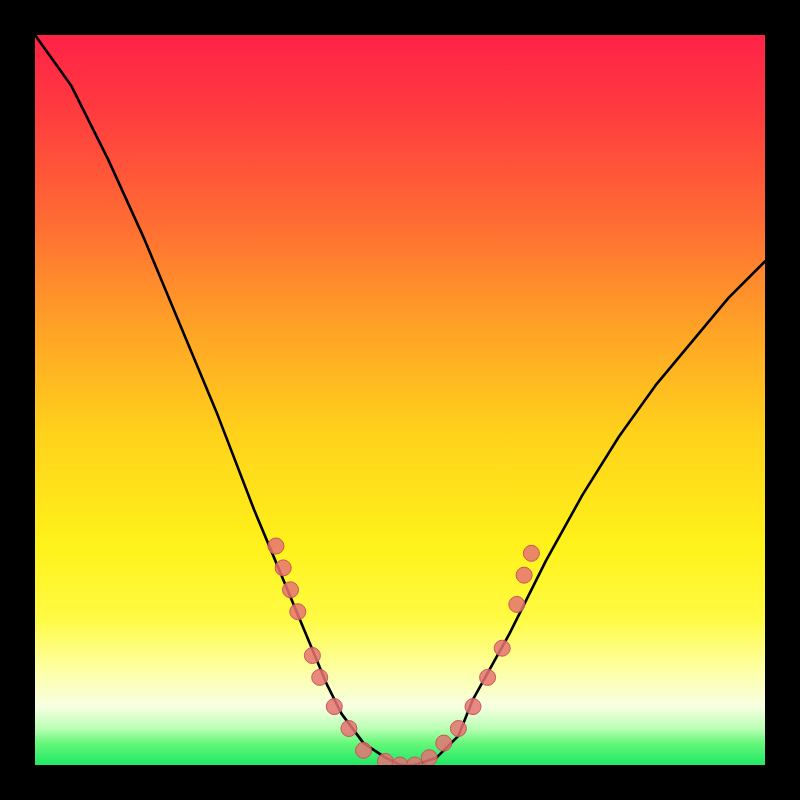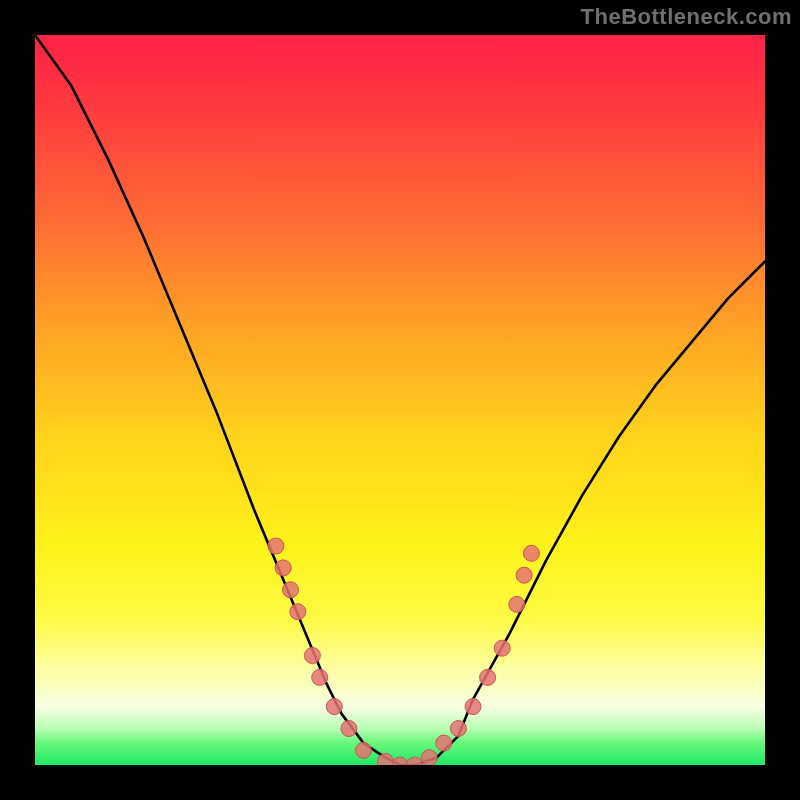--- a/index.html
+++ b/index.html
@@ -54,21 +54,20 @@
     left: 0;
     top: 0;
     width: 730px;
     height: 730px;
   }
 </style>
 </head>
 <body>
 
 <div class="stage">
-  <div class="watermark">TheBottleneck.com</div>
 
   <div class="plot">
     <svg class="overlay" viewBox="0 0 730 730" preserveAspectRatio="none">
       <path id="curve-path" fill="none" stroke="#000000" stroke-width="2.6" stroke-linecap="round" stroke-linejoin="round" d="M0.0 0.0 L36.5 51.1 L73.0 124.1 L109.5 204.4 L146.0 292.0 L182.5 379.6 L219.0 474.5 L255.5 562.1 L292.0 649.7 L306.6 678.9 L328.5 708.1 L350.4 722.7 L365.0 730.0 L379.6 730.0 L401.5 722.7 L423.4 700.8 L438.0 664.3 L474.5 598.6 L511.0 525.6 L547.5 459.9 L584.0 401.5 L620.5 350.4 L657.0 306.6 L693.5 262.8 L730.0 226.3"></path>
       <g id="marker-group">
           <circle cx="240.9" cy="511.0" r="8" fill="#e57373" fill-opacity="0.85" stroke="#c95555" stroke-width="1"></circle>
           <circle cx="248.2" cy="532.9" r="8" fill="#e57373" fill-opacity="0.85" stroke="#c95555" stroke-width="1"></circle>
           <circle cx="255.5" cy="554.8" r="8" fill="#e57373" fill-opacity="0.85" stroke="#c95555" stroke-width="1"></circle>
           <circle cx="262.8" cy="576.7" r="8" fill="#e57373" fill-opacity="0.85" stroke="#c95555" stroke-width="1"></circle>
           <circle cx="277.4" cy="620.5" r="8" fill="#e57373" fill-opacity="0.85" stroke="#c95555" stroke-width="1"></circle>

